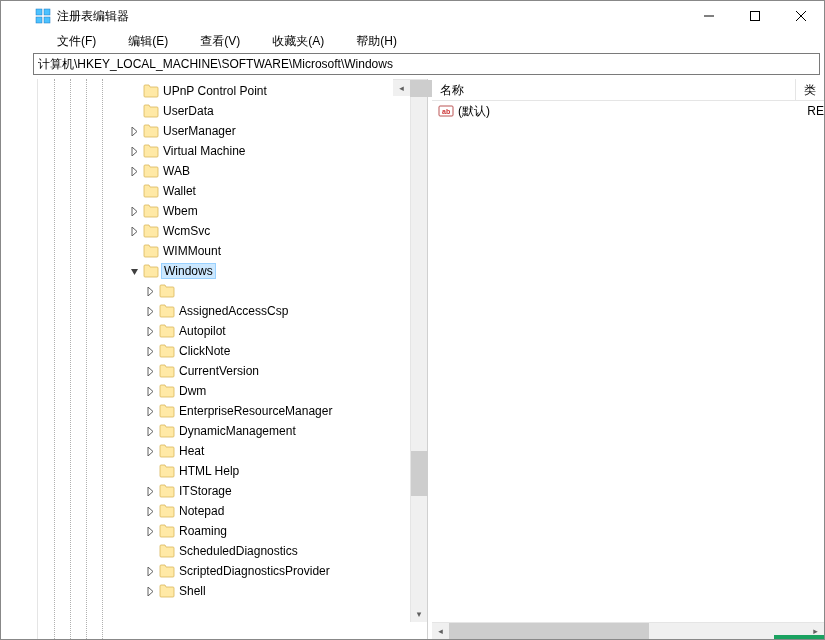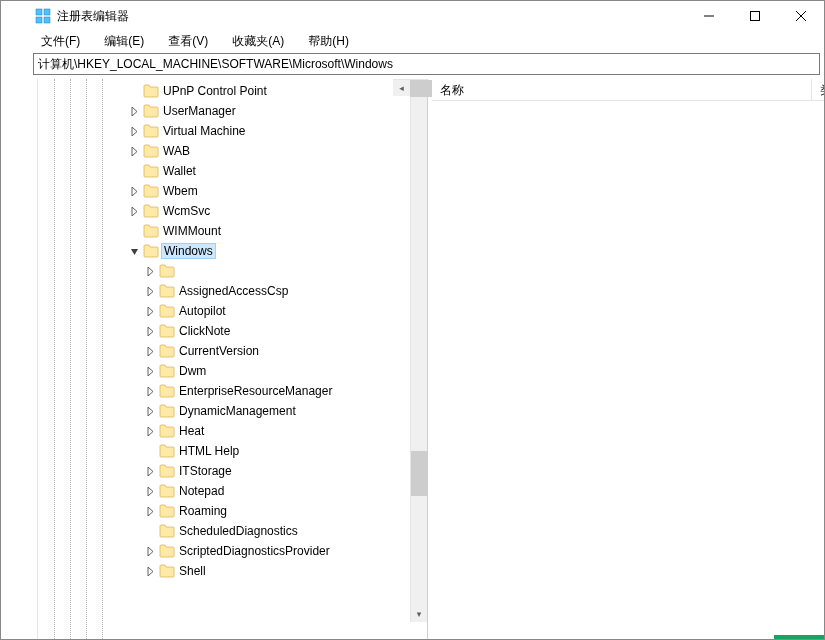--- a/index.html
+++ b/index.html
@@ -44,22 +44,23 @@
     width: 46px; height: 30px;
     display: flex; align-items: center; justify-content: center;
     font-family: "Segoe MDL2 Assets", "Segoe UI Symbol", sans-serif;
   }
   
   .menubar {
     height: 20px;
     display: flex;
     align-items: center;
     padding-left: 4px;
-    gap: 8px;
+    gap: 16px;
     font-size: 12px;
+    margin-left: 16px;
   }
   .menubar .menuitem {
     padding: 1px 8px;
   }
   
   .addressbar {
     height: 22px;
     margin: 2px 4px 4px 4px;
     border: 1px solid #7a7a7a;
     background: #fff;
@@ -135,22 +136,24 @@
   }
   .guide {
     position: absolute;
     top: 0; bottom: 0;
     border-left: 1px dotted #b0b0b0;
   }
   
   .list-pane {
     flex: 1;
     display: flex;
+    flex-direction: column;
     position: relative;
     overflow: hidden;
+    justify-content: flex-end;
   }
   .col-headers {
     height: 22px;
     display: flex;
     border-bottom: 1px solid #e5e5e5;
     font-size: 12px;
   }
   .col-headers .col {
     padding: 3px 8px;
     border-right: 1px solid #e5e5e5;
@@ -287,20 +290,28 @@
             <div class="treerow">
               <span class="ind" style="width: 90px;"></span>
               <span class="twisty"></span>
               <span class="folder"><svg width="16" height="14" viewBox="0 0 16 14">
                   <path d="M1 3 L1 12 Q1 13 2 13 L14 13 Q15 13 15 12 L15 4 Q15 3 14 3 L7 3 L6 1 L2 1 Q1 1 1 2 Z" fill="#ffe9a6" stroke="#d9b65c" stroke-width="0.8"></path>
                 </svg></span>
               <span class="label">UPnP Control Point</span>
             </div>
             <div class="treerow">
               <span class="ind" style="width: 90px;"></span>
+              <span class="twisty"></span>
+              <span class="folder"><svg width="16" height="14" viewBox="0 0 16 14">
+                  <path d="M1 3 L1 12 Q1 13 2 13 L14 13 Q15 13 15 12 L15 4 Q15 3 14 3 L7 3 L6 1 L2 1 Q1 1 1 2 Z" fill="#ffe9a6" stroke="#d9b65c" stroke-width="0.8"></path>
+                </svg></span>
+              <span class="label">UserData</span>
+            </div>
+            <div class="treerow">
+              <span class="ind" style="width: 90px;"></span>
               <span class="twisty">
                 <svg width="9" height="9" viewBox="0 0 9 9">
                   <path d="M2 0 L7 4.5 L2 9 Z" fill="none" stroke="#606060" stroke-width="1"></path>
                 </svg>
               </span>
               <span class="folder"><svg width="16" height="14" viewBox="0 0 16 14">
                   <path d="M1 3 L1 12 Q1 13 2 13 L14 13 Q15 13 15 12 L15 4 Q15 3 14 3 L7 3 L6 1 L2 1 Q1 1 1 2 Z" fill="#ffe9a6" stroke="#d9b65c" stroke-width="0.8"></path>
                 </svg></span>
               <span class="label">UserManager</span>
             </div>

